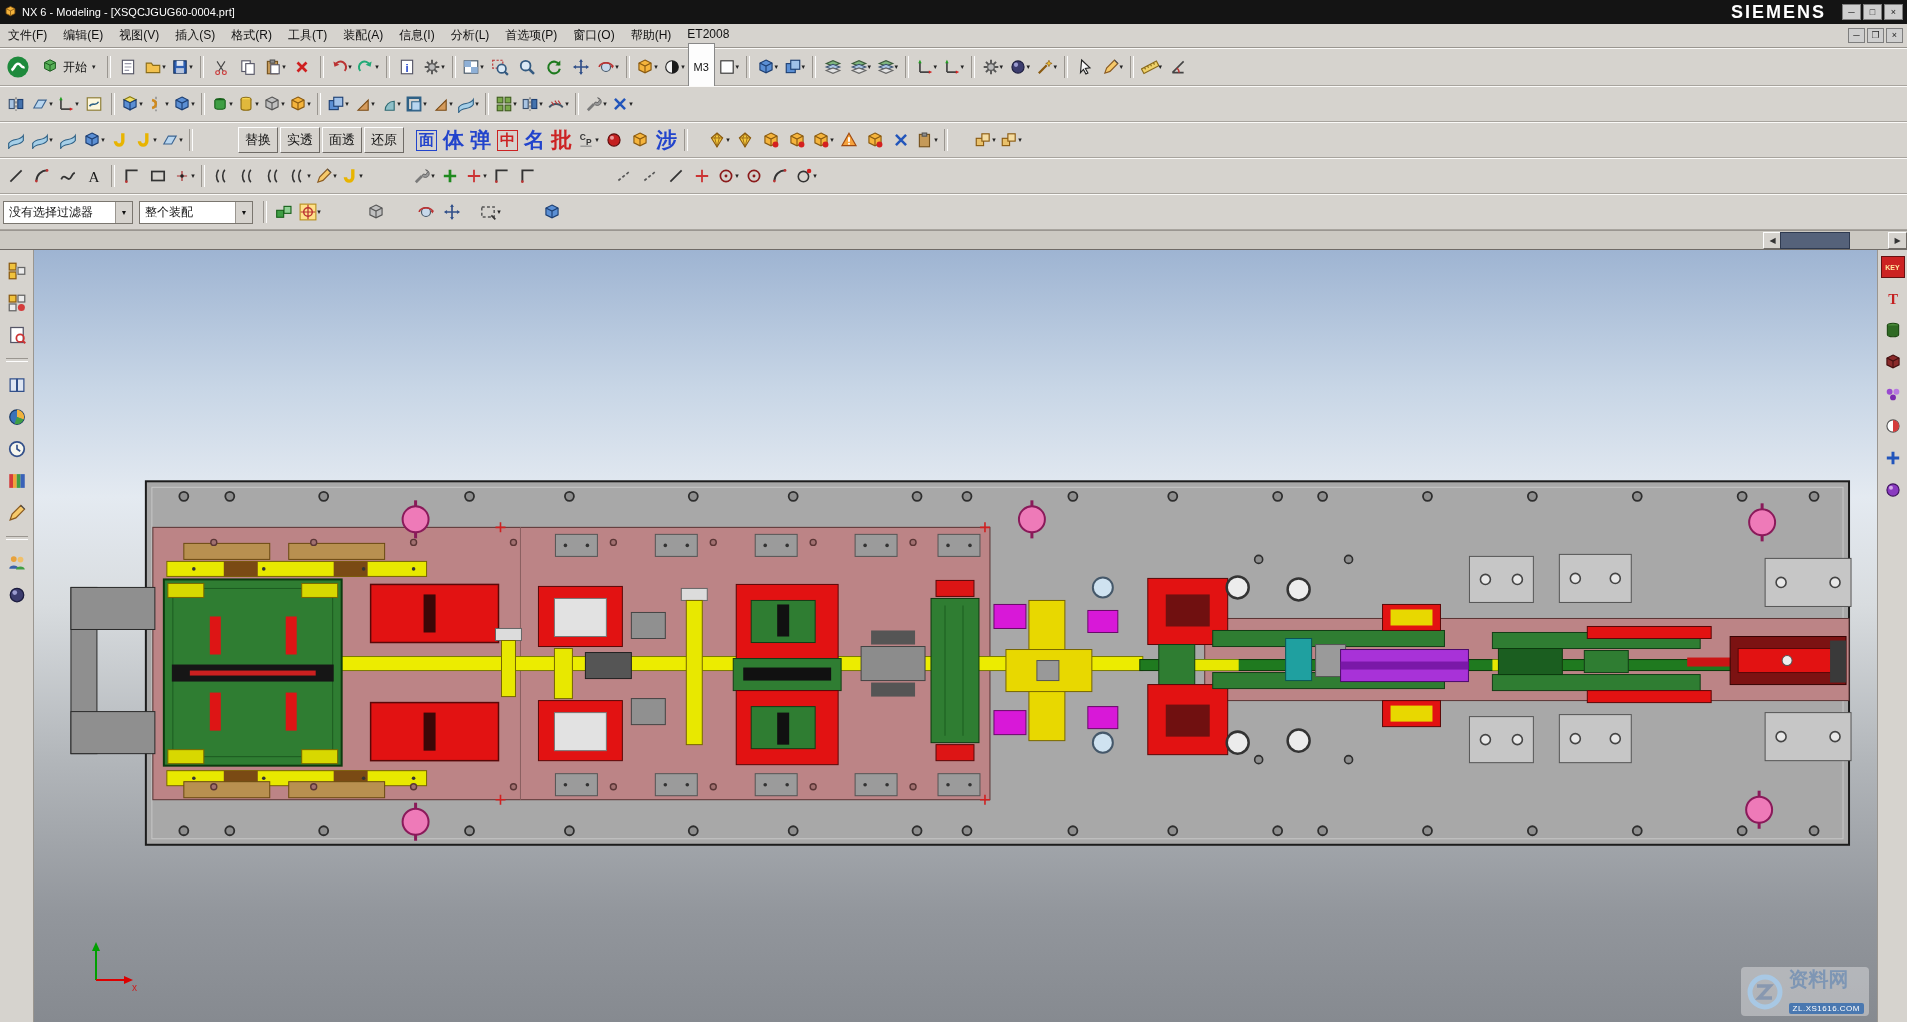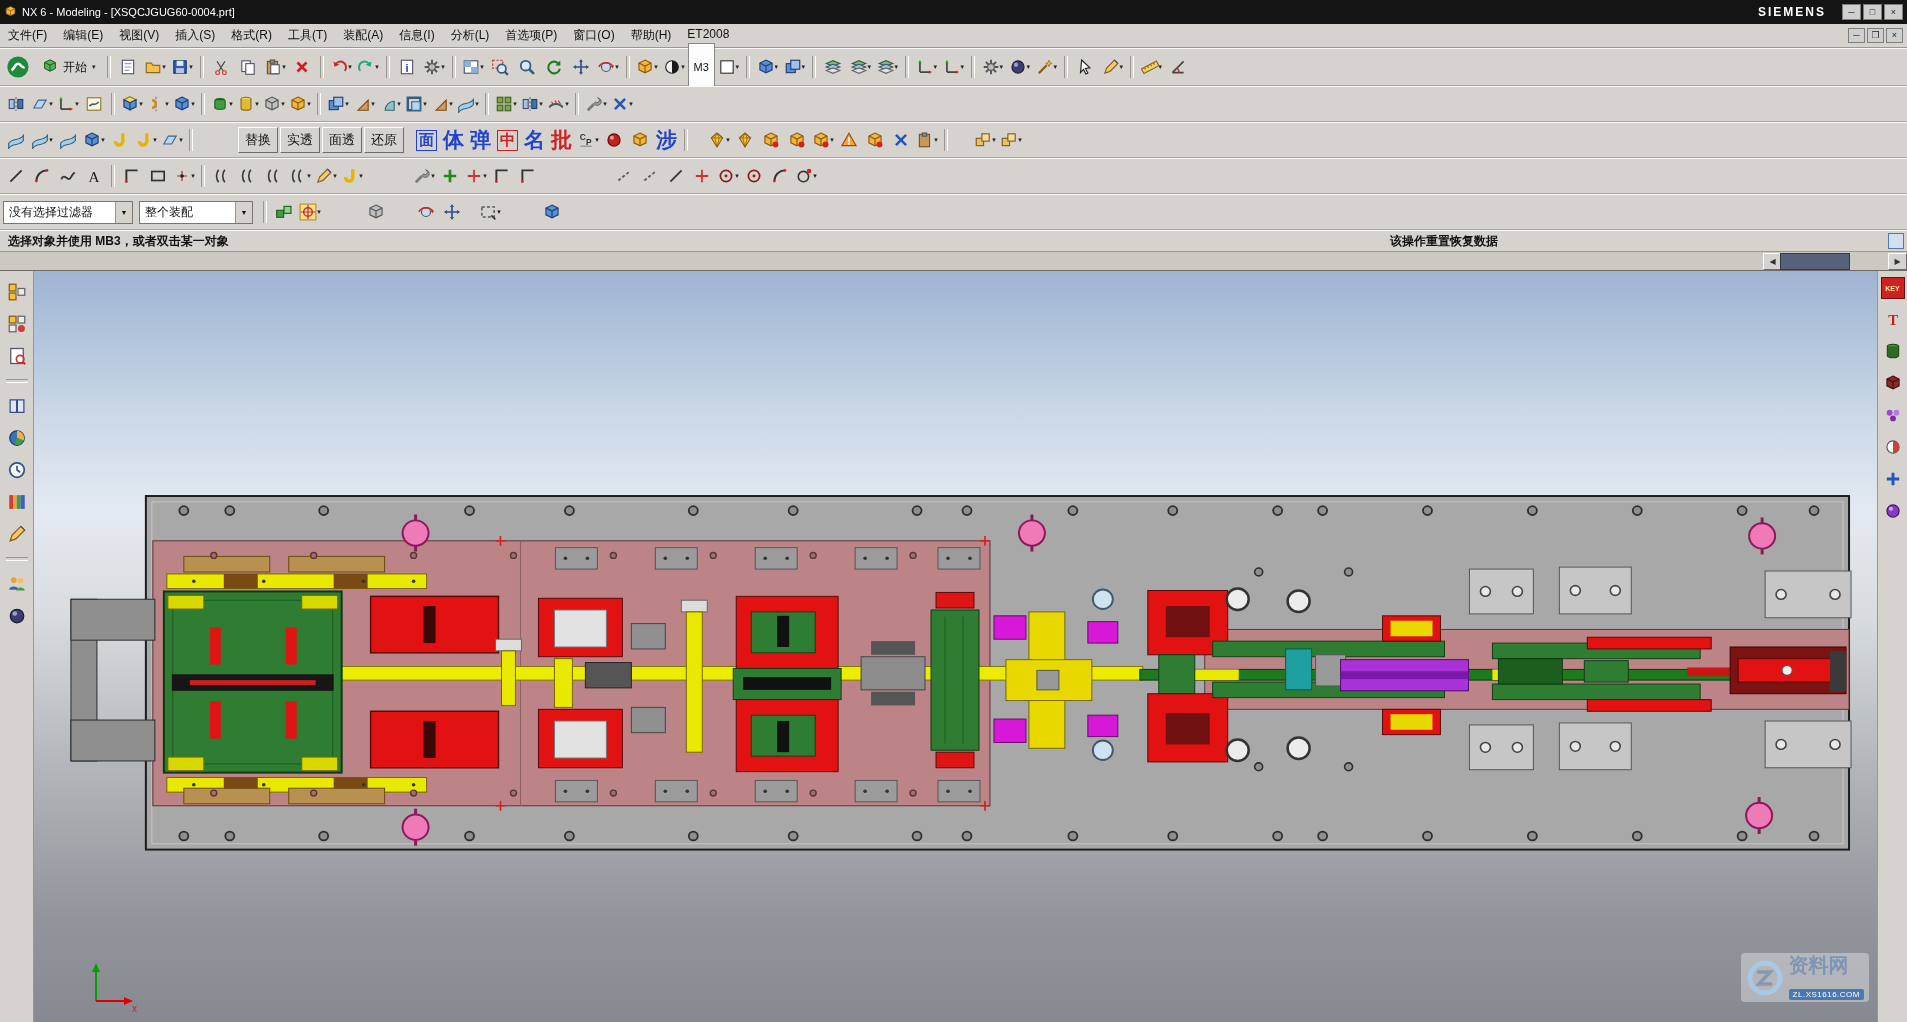--- a/index.html
+++ b/index.html
@@ -4,21 +4,21 @@
 <style>
   html,body{margin:0;padding:0;}
   body{width:1907px;height:1022px;overflow:hidden;position:relative;background:#d6d3ce;
        font-family:"Liberation Sans","DejaVu Sans",sans-serif;font-size:12px;color:#111;}
   #app{width:1907px;height:1022px;display:flex;flex-direction:column;}
 
   
   .titlebar{height:24px;background:#141414;color:#fff;display:flex;align-items:center;padding:0 4px;flex:0 0 auto;}
   .titlebar .appicon{width:14px;height:14px;margin-right:4px;display:flex;}
   .titlebar .ttl{font-size:11px;white-space:nowrap;}
-  .titlebar .brand{margin-left:auto;font-weight:bold;letter-spacing:2px;font-size:12px;margin-right:14px;}
+  .titlebar .brand{margin-left:auto;font-weight:bold;letter-spacing:2px;font-size:18px;margin-right:14px;}
   .winbtn{width:17px;height:14px;background:#cfcfcf;border:1px solid #7e7e7e;margin-left:2px;
           display:flex;align-items:center;justify-content:center;font-size:9px;line-height:9px;color:#222;}
 
   
   .menubar{height:23px;display:flex;align-items:center;background:#d6d3ce;border-bottom:1px solid #9a9690;flex:0 0 auto;}
   .menu-item{padding:21px 8px;white-space:nowrap;cursor:default;}
   .mdi-ctrls{margin-left:auto;display:flex;margin-right:4px;}
   .winbtn.small{width:15px;height:13px;}
 
   
@@ -68,21 +68,21 @@
   .rtbar{width:29px;background:#d6d3ce;border-left:1px solid #9a9690;display:flex;flex-direction:column;
          align-items:center;padding-top:6px;flex:0 0 auto;}
   .rtbar .tbtn{width:24px;height:24px;margin-bottom:8px;}
   .keybtn{width:22px;height:20px;background:#cc2222;border:1px solid #661111;color:#ffe9a0;
           font-size:7px;font-weight:bold;display:flex;align-items:center;justify-content:center;margin-bottom:8px;}
 
   .viewport{flex:1;position:relative;overflow:hidden;
     background:linear-gradient(180deg,#9eb4d2 0%,#c8d6e6 18%,#e4eaf1 32%,#d8dcdf 46%,#b2b6ba 66%,#92969c 86%,#868a90 100%);}
   .viewport > svg.model{position:absolute;left:0;top:0;width:100%;height:100%;}
   .triad{position:absolute;left:52px;top:688px;}
-  .watermark{position:absolute;right:8px;bottom:20px;display:flex;align-items:center;gap:5px;
+  .watermark{position:absolute;right:8px;bottom:6px;display:flex;align-items:center;gap:5px;
              background:rgba(255,255,255,0.35);border-radius:4px;padding:2px 5px;}
   .wm-name{font-size:20px;font-weight:bold;color:#7e96b4;line-height:20px;}
   .wm-url{font-size:8px;color:#fff;background:#4a78b0;border-radius:2px;padding:1px 4px;margin-top:14px;letter-spacing:.5px;}
 </style>
 </head>
 <body>
 
 <div id="app">
 
   <div class="titlebar">
@@ -924,25 +924,20 @@
         <span style="display: inline-block; width: 36px;"></span>
         <div class="tbtn">
           <svg viewBox="0 0 16 16" width="18" height="18">
             <path d="M8 1.8l5.4 2.7v6L8 13.2 2.6 10.5v-6z" fill="#5b8fd4" stroke="#1d3f73"></path>
             <path d="M2.6 4.5L8 7.2l5.4-2.7M8 7.2v6" fill="none" stroke="#1d3f73"></path>
           </svg>
         </div>
       </span>
   </div>
 
-  <div class="statusbar">
-    <span class="prompt">选择对象并使用 MB3，或者双击某一对象</span>
-    <span class="msg">该操作重置恢复数据</span>
-    <span class="corner-ic"></span>
-  </div>
 
   <div class="scrollrow">
     <span class="sb-btn" style="right:125px;">◀</span>
     <span class="sb-thumb"></span>
     <span class="sb-btn" style="right:0;">▶</span>
   </div>
 
   <div class="main">
 
     <div class="resbar" id="resbar">

